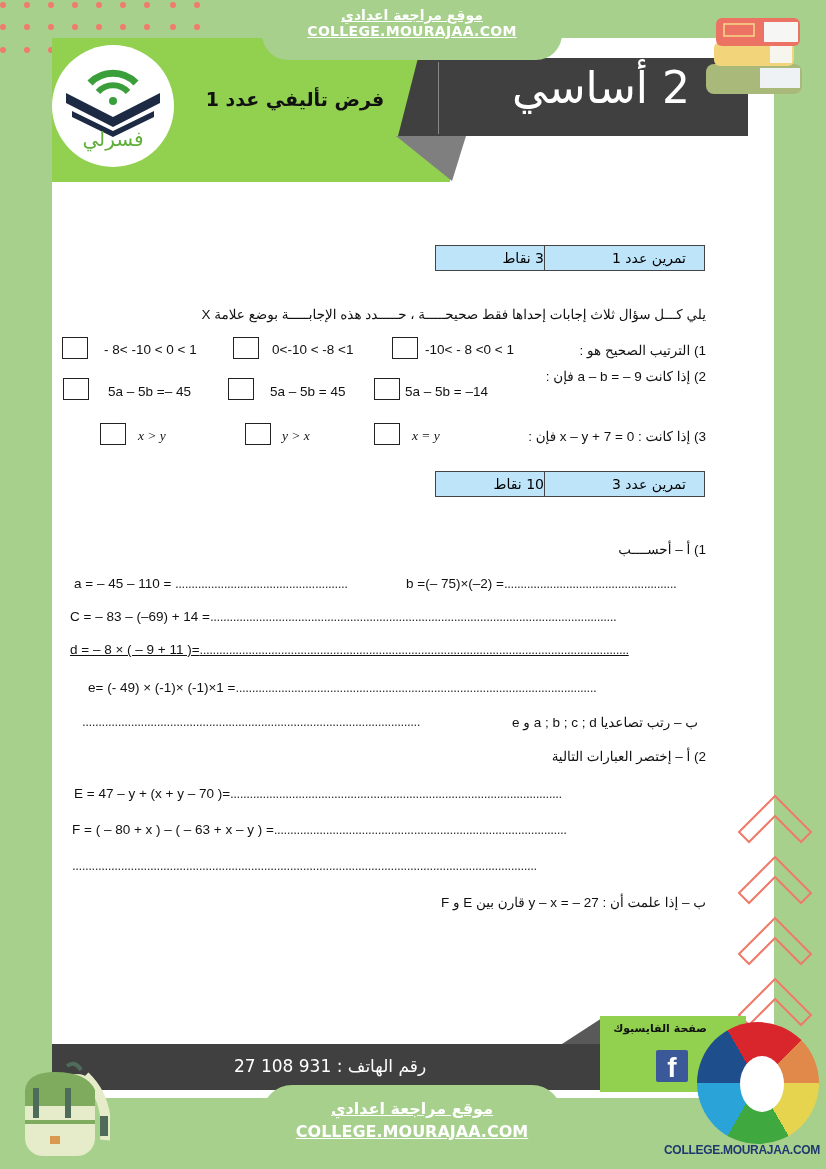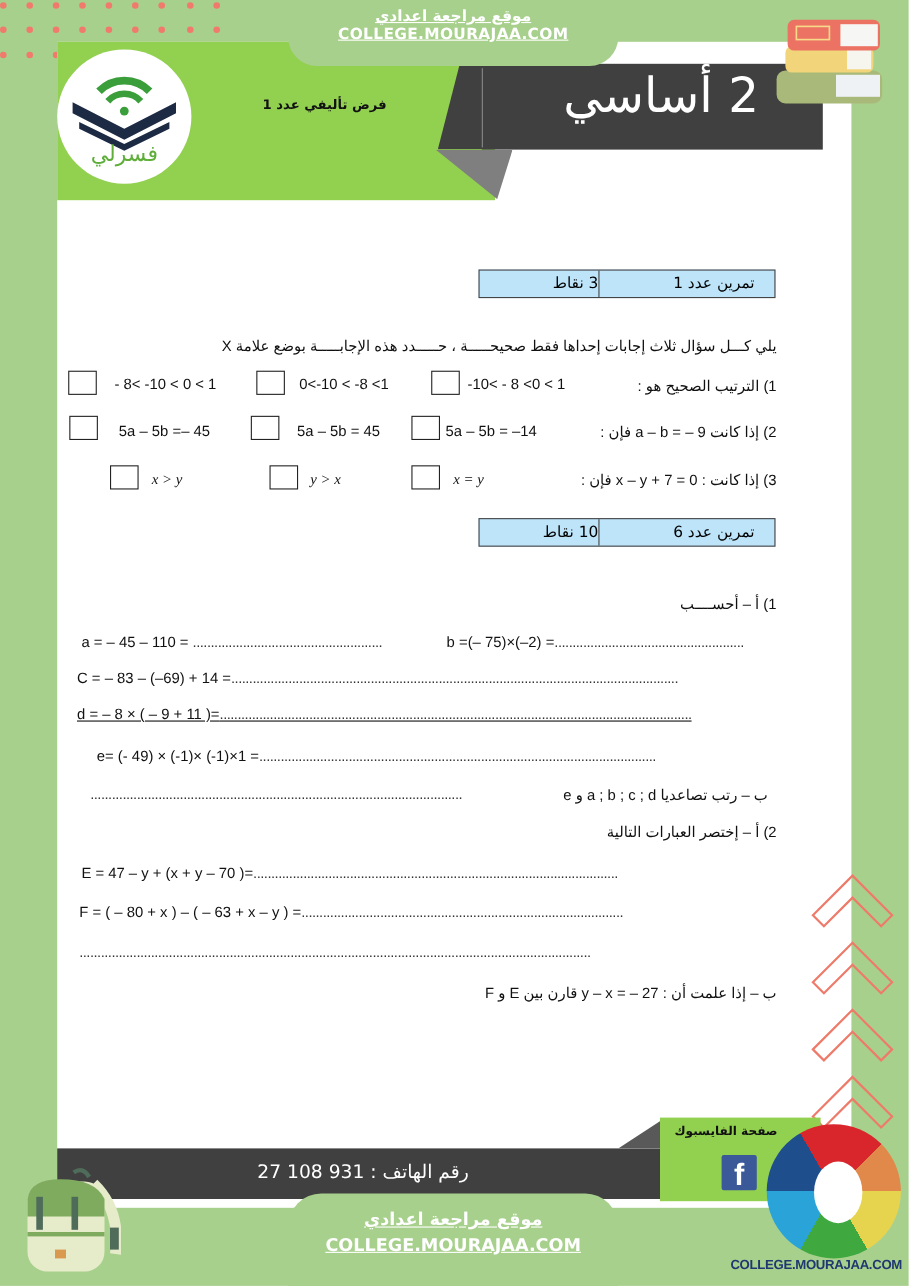--- a/index.html
+++ b/index.html
@@ -6,21 +6,21 @@
   body { width: 826px; height: 1169px; position: relative; overflow: hidden; background: #a8d08d; font-family: "DejaVu Sans", sans-serif; }
   .dots { position: absolute; left: 0; top: 0; width: 200px; height: 60px; }
   .dot { position: absolute; width: 6px; height: 6px; border-radius: 50%; background: #f07b6c; }
   .page { position: absolute; left: 52px; top: 38px; width: 722px; height: 1060px; background: #fff; }
   .header-green { position: absolute; left: 52px; top: 38px; width: 398px; height: 144px; background: #92d050; }
   .banner-dark { position: absolute; left: 438px; top: 58px; width: 310px; height: 78px; background: #404040; }
   .banner-dark-tab { position: absolute; left: 398px; top: 58px; width: 50px; height: 78px; background: #404040; clip-path: polygon(40% 0, 100% 0, 100% 100%, 0 100%); }
   .banner-fold { position: absolute; left: 396px; top: 136px; width: 70px; height: 45px; background: #7f7f7f; clip-path: polygon(0 0, 100% 0, 80% 100%); }
   .banner-line { position: absolute; left: 438px; top: 62px; width: 1px; height: 72px; background: #888; }
   .grade-title { position: absolute; left: 510px; top: 62px; width: 180px; text-align: right; color: #fff; font-size: 44px; font-family: "DejaVu Sans", sans-serif; direction: rtl; }
-  .exam-title { position: absolute; left: 200px; top: 88px; width: 190px; text-align: center; font-weight: bold; font-size: 12px; color: #111; direction: rtl; }
+  .exam-title { position: absolute; left: 200px; top: 88px; width: 190px; text-align: center; font-weight: bold; font-size: 19px; color: #111; direction: rtl; }
   .logo { position: absolute; left: 52px; top: 45px; width: 122px; height: 122px; border-radius: 50%; background: #fff; }
   .top-pill { position: absolute; left: 262px; top: 0; width: 300px; height: 60px; background: #a8d08d; border-radius: 0 0 26px 26px; text-align: center; color: #fff; font-weight: bold; }
   .top-pill .l1 { font-size: 14px; padding-top: 7px; text-decoration: underline; direction: rtl; }
   .top-pill .l2 { font-size: 14px; text-decoration: underline; letter-spacing: 0.3px; }
   .books { position: absolute; left: 700px; top: 12px; width: 110px; height: 85px; }
   .ex-header { position: absolute; left: 435px; width: 270px; height: 26px; background: #bde4f9; border: 1px solid #444; display: flex; direction: rtl; }
   .ex-header .c1 { width: 160px; border-left: 1px solid #444; font-size: 14px; padding-right: 18px; line-height: 24px; }
   .ex-header .c2 { flex: 1; font-size: 14px; text-align: right; line-height: 24px; }
   .line { position: absolute; font-size: 13.5px; color: #111; white-space: nowrap; font-family: "Liberation Sans", sans-serif; }
   .rtl { direction: rtl; text-align: right; }
@@ -119,38 +119,38 @@
 <div class="line rtl" style="right:120px;top:306px;">يلي كـــل سؤال ثلاث إجابات إحداها فقط صحيحـــــة ، حـــــدد هذه الإجابـــــة بوضع علامة X</div>
 
 <div class="line rtl" style="right:120px;top:342px;">1) الترتيب الصحيح هو :</div>
 <div class="line" style="left:425px;top:342px;">-10&lt; - 8 &lt;0 &lt; 1</div>
 <div class="cb" style="left:392px;top:337px;"></div>
 <div class="line" style="left:272px;top:342px;">0&lt;-10 &lt; -8 &lt;1</div>
 <div class="cb" style="left:233px;top:337px;"></div>
 <div class="line" style="left:104px;top:342px;">- 8&lt; -10 &lt; 0 &lt; 1</div>
 <div class="cb" style="left:62px;top:337px;"></div>
 
-<div class="line rtl" style="right:120px;top:384px;">2) إذا كانت a – b = – 9 فإن :</div>
+<div class="line rtl" style="right:120px;top:368px;">2) إذا كانت a – b = – 9 فإن :</div>
 <div class="line" style="left:405px;top:384px;">5a – 5b = –14</div>
 <div class="cb" style="left:374px;top:378px;"></div>
 <div class="line" style="left:270px;top:384px;">5a – 5b = 45</div>
 <div class="cb" style="left:228px;top:378px;"></div>
 <div class="line" style="left:108px;top:384px;">5a – 5b =– 45</div>
 <div class="cb" style="left:63px;top:378px;"></div>
 
 <div class="line rtl" style="right:120px;top:428px;">3) إذا كانت : x – y + 7 = 0 فإن :</div>
 <div class="line" style="left:412px;top:428px;font-style:italic;font-family:'Liberation Serif',serif;">x = y</div>
 <div class="cb" style="left:374px;top:423px;"></div>
 <div class="line" style="left:282px;top:428px;font-style:italic;font-family:'Liberation Serif',serif;">y &gt; x</div>
 <div class="cb" style="left:245px;top:423px;"></div>
 <div class="line" style="left:138px;top:428px;font-style:italic;font-family:'Liberation Serif',serif;">x &gt; y</div>
 <div class="cb" style="left:100px;top:423px;"></div>
 
 <div class="ex-header" style="top:471px;">
-  <div class="c1">تمرين عدد 6</div>
+  <div class="c1">تمرين عدد 3</div>
   <div class="c2">10 نقاط</div>
 </div>
 
 <div class="line rtl" style="right:120px;top:541px;">1) أ – أحســــب</div>
 
 <div class="line" style="left:74px;top:576px;"><span>a = – 45 – 110 = </span><span class="dotsfill">.....................................................</span></div>
 <div class="line" style="left:406px;top:576px;"><span>b =(– 75)×(–2) =</span><span class="dotsfill">.....................................................</span></div>
 <div class="line" style="left:70px;top:609px;"><span>C = – 83 – (–69) + 14 =</span><span class="dotsfill">.............................................................................................................................</span></div>
 <div class="line" style="left:70px;top:642px;text-decoration:underline;"><span>d = – 8 × ( – 9 + 11 )=</span><span class="dotsfill">....................................................................................................................................</span></div>
 <div class="line" style="left:76px;top:680px;margin-left:12px;"><span>e= (- 49) × (-1)× (-1)×1 =</span><span class="dotsfill">...............................................................................................................</span></div>

